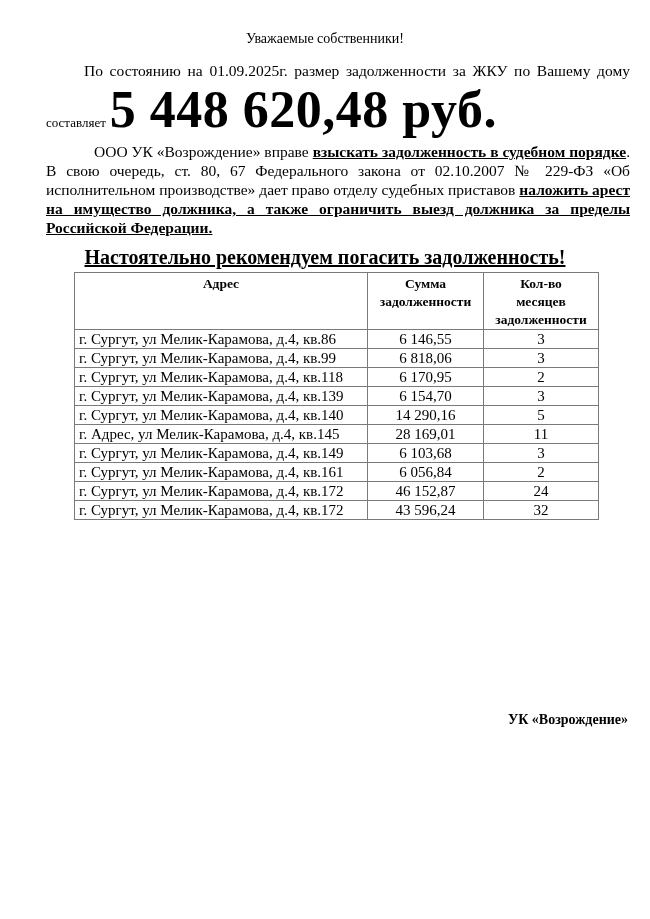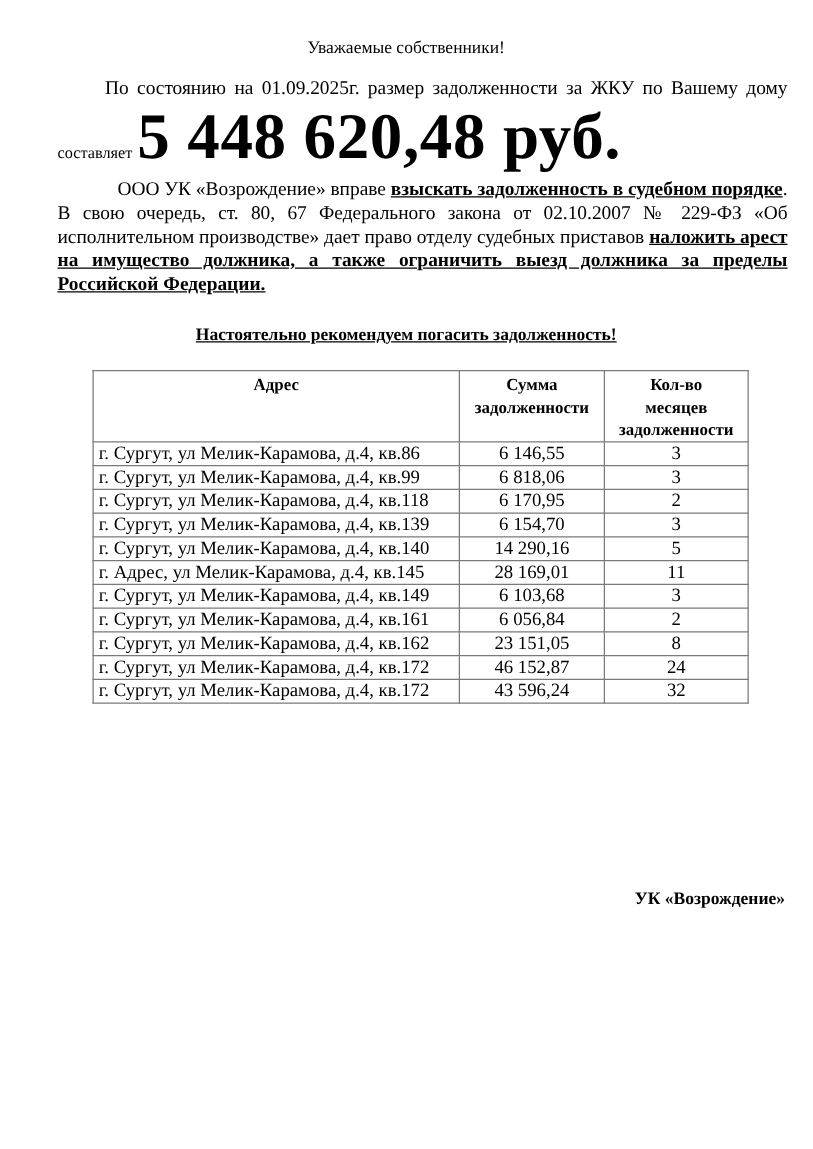--- a/index.html
+++ b/index.html
@@ -10,22 +10,22 @@
   .intro { position: absolute; top: 62px; left: 84px; width: 546px; font-size: 15.5px;
            text-align: justify; text-align-last: justify; white-space: nowrap; word-spacing: 2px; }
   .amount-line { position: absolute; top: 84px; left: 46px; white-space: nowrap; }
   .amount-line .small { font-size: 13px; vertical-align: baseline; }
   .amount-line .big { font-size: 52px; font-weight: bold; letter-spacing: 0.5px; line-height: 52px; }
   .para { position: absolute; top: 142px; left: 46px; width: 584px; font-size: 15.5px; line-height: 19px;
           text-align: justify; }
   .para .ind { display: inline-block; width: 48px; }
   .bu { font-weight: bold; text-decoration: underline; }
   .recommend { position: absolute; top: 246px; left: 0; width: 650px; text-align: center;
-               font-weight: bold; text-decoration: underline; font-size: 14px; margin-top: 15px; }
-  table.debts { position: absolute; top: 296px; left: 74px; border-collapse: collapse;
+               font-weight: bold; text-decoration: underline; font-size: 20px; }
+  table.debts { position: absolute; top: 272px; left: 74px; border-collapse: collapse;
                 font-size: 15px; padding-left: 16px; }
   table.debts th, table.debts td { border: 1px solid #7a7a7a; padding: 0 4px; line-height: 18px; }
   table.debts th { font-weight: bold; font-size: 13.5px; vertical-align: top; text-align: center;
                    line-height: 18px; padding-top: 2px; }
   th.c-addr, td.c-addr { width: 284px; }
   th.c-sum, td.c-sum { width: 107px; text-align: center; }
   th.c-mon, td.c-mon { width: 106px; text-align: center; }
   td.c-addr { text-align: left; white-space: nowrap; }
   .signature { position: absolute; top: 712px; right: 22px; font-weight: bold; font-size: 14px; }
 </style>
@@ -97,25 +97,20 @@
         <td class="c-addr">г. Сургут, ул Мелик-Карамова, д.4, кв.149</td>
         <td class="c-sum">6 103,68</td>
         <td class="c-mon">3</td>
       </tr>
     <tr>
         <td class="c-addr">г. Сургут, ул Мелик-Карамова, д.4, кв.161</td>
         <td class="c-sum">6 056,84</td>
         <td class="c-mon">2</td>
       </tr>
     <tr>
-        <td class="c-addr">г. Сургут, ул Мелик-Карамова, д.4, кв.162</td>
-        <td class="c-sum">23 151,05</td>
-        <td class="c-mon">8</td>
-      </tr>
-    <tr>
         <td class="c-addr">г. Сургут, ул Мелик-Карамова, д.4, кв.172</td>
         <td class="c-sum">46 152,87</td>
         <td class="c-mon">24</td>
       </tr>
     <tr>
         <td class="c-addr">г. Сургут, ул Мелик-Карамова, д.4, кв.172</td>
         <td class="c-sum">43 596,24</td>
         <td class="c-mon">32</td>
       </tr>
   </tbody>

